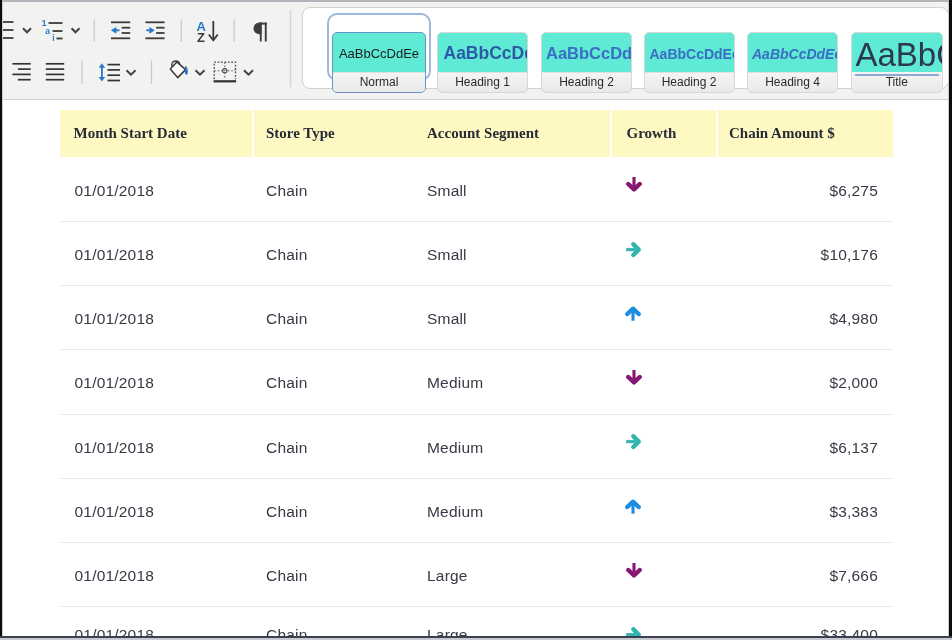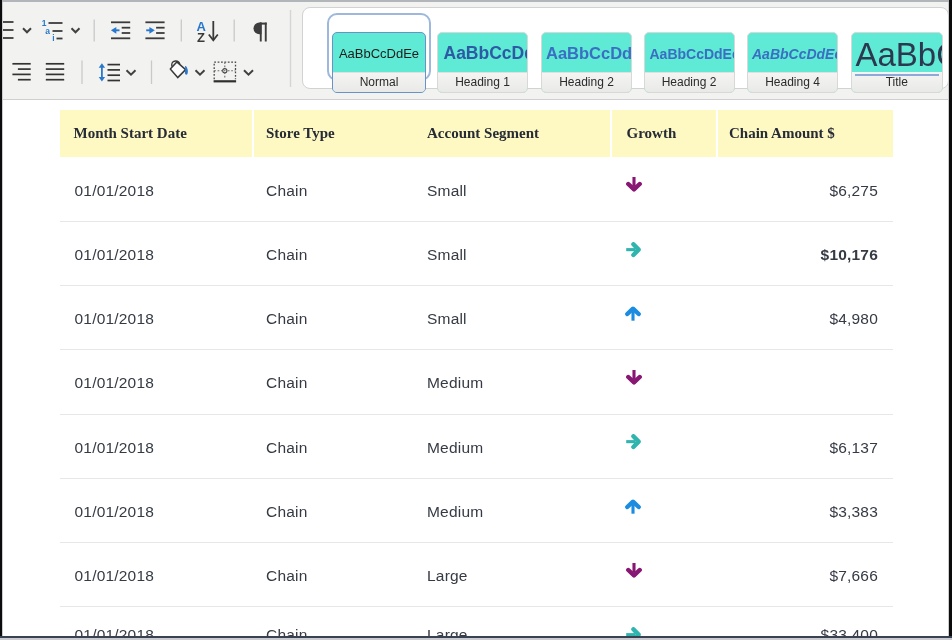--- a/index.html
+++ b/index.html
@@ -172,40 +172,41 @@
       <div class="cell" style="left:650px;width:168px;justify-content:flex-end;">$6,275</div>
 </div>
 <div class="abs" style="left:60px;top:221.7px;width:833px;height:64.3px;overflow:hidden;border-bottom:1px solid #e7e7e9;">
       <div class="cell" style="left:14.5px;">01/01/2018</div>
       <div class="cell" style="left:206px;">Chain</div>
       <div class="cell" style="left:367px;">Small</div>
       <div class="abs" style="left:565.6px;top:19.9px;"><svg width="16" height="16" viewBox="0 0 16 16">
           <path d="M0.2 6.1 h8.9 v3.1 h-8.9 z" fill="#2fb4ae"></path>
           <path d="M7.4 2.3 L12.6 7.65 L7.4 13.0" stroke="#2fb4ae" stroke-width="4.4" fill="none" stroke-linecap="round" stroke-linejoin="round"></path>
         </svg></div>
-      <div class="cell" style="left:650px;width:168px;justify-content:flex-end;font-weight:bold;">$10,176</div>
+      <div class="cell" style="left:650px;width:168px;justify-content:flex-end;">$10,176</div>
 </div>
 <div class="abs" style="left:60px;top:286px;width:833px;height:64.3px;overflow:hidden;border-bottom:1px solid #e7e7e9;">
       <div class="cell" style="left:14.5px;">01/01/2018</div>
       <div class="cell" style="left:206px;">Chain</div>
       <div class="cell" style="left:367px;">Small</div>
       <div class="abs" style="left:565.3px;top:18.7px;"><svg width="16" height="16" viewBox="0 0 16 16">
           <path d="M6.45 15.7 h3.1 v-9.4 h-3.1 z" fill="#1b8ce0"></path>
           <path d="M2.3 9.0 L8 3.7 L13.7 9.0" stroke="#1b8ce0" stroke-width="4.4" fill="none" stroke-linecap="round" stroke-linejoin="round"></path>
         </svg></div>
       <div class="cell" style="left:650px;width:168px;justify-content:flex-end;">$4,980</div>
 </div>
 <div class="abs" style="left:60px;top:350.3px;width:833px;height:64.3px;overflow:hidden;border-bottom:1px solid #e7e7e9;">
       <div class="cell" style="left:14.5px;">01/01/2018</div>
       <div class="cell" style="left:206px;">Chain</div>
       <div class="cell" style="left:367px;">Medium</div>
       <div class="abs" style="left:565.6px;top:19.6px;"><svg width="16" height="16" viewBox="0 0 16 16">
           <path d="M6.45 0 h3.1 v9.4 h-3.1 z" fill="#871773"></path>
           <path d="M2.3 7.0 L8 12.4 L13.7 7.0" stroke="#871773" stroke-width="4.4" fill="none" stroke-linecap="round" stroke-linejoin="round"></path>
         </svg></div>
+      <div class="cell" style="left:650px;width:168px;justify-content:flex-end;">$2,000</div>
 </div>
 <div class="abs" style="left:60px;top:414.6px;width:833px;height:64.3px;overflow:hidden;border-bottom:1px solid #e7e7e9;">
       <div class="cell" style="left:14.5px;">01/01/2018</div>
       <div class="cell" style="left:206px;">Chain</div>
       <div class="cell" style="left:367px;">Medium</div>
       <div class="abs" style="left:565.6px;top:19.9px;"><svg width="16" height="16" viewBox="0 0 16 16">
           <path d="M0.2 6.1 h8.9 v3.1 h-8.9 z" fill="#2fb4ae"></path>
           <path d="M7.4 2.3 L12.6 7.65 L7.4 13.0" stroke="#2fb4ae" stroke-width="4.4" fill="none" stroke-linecap="round" stroke-linejoin="round"></path>
         </svg></div>
       <div class="cell" style="left:650px;width:168px;justify-content:flex-end;">$6,137</div>

